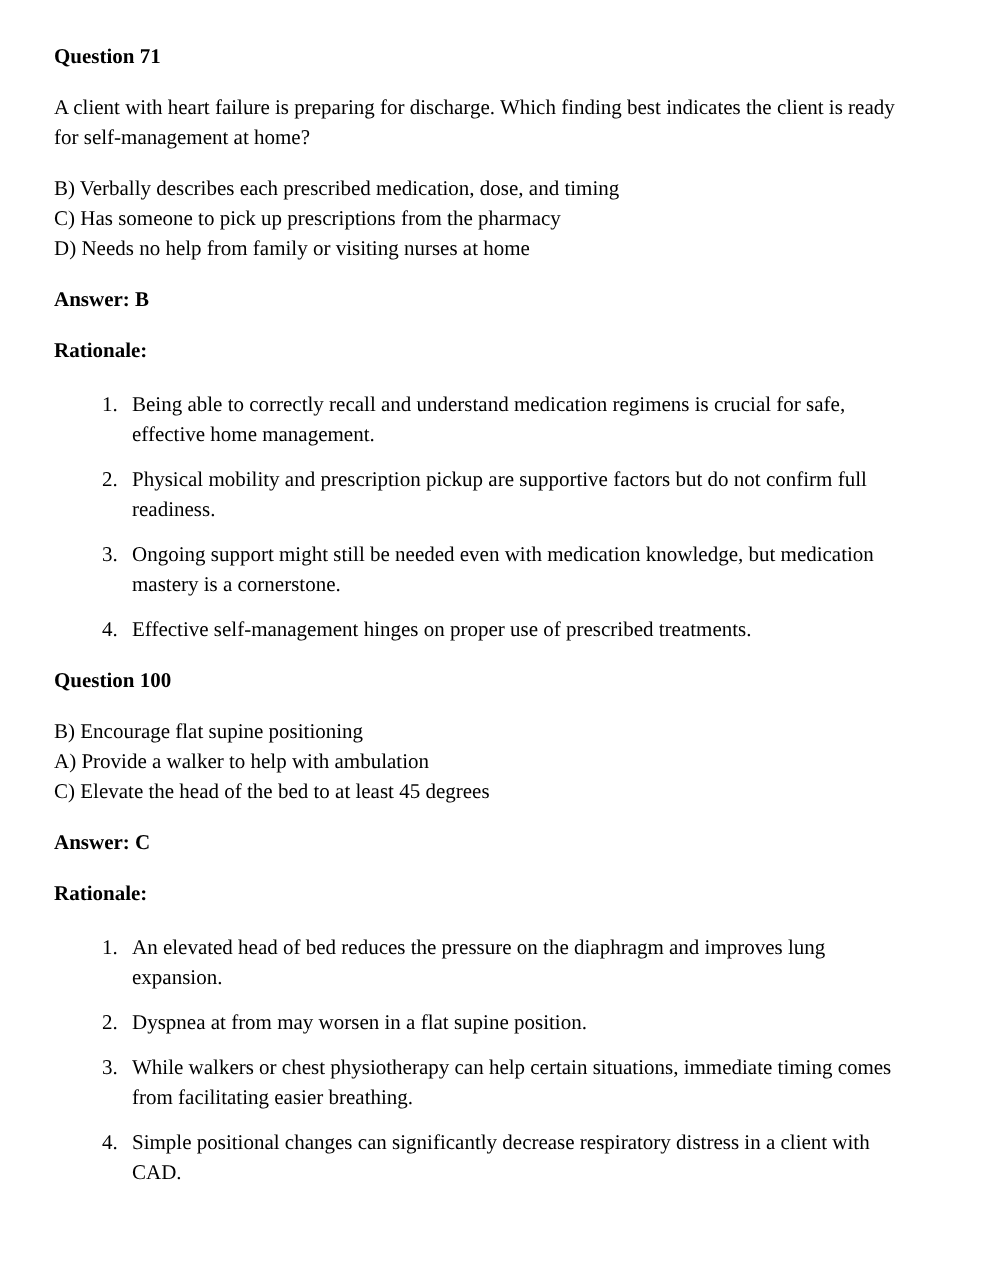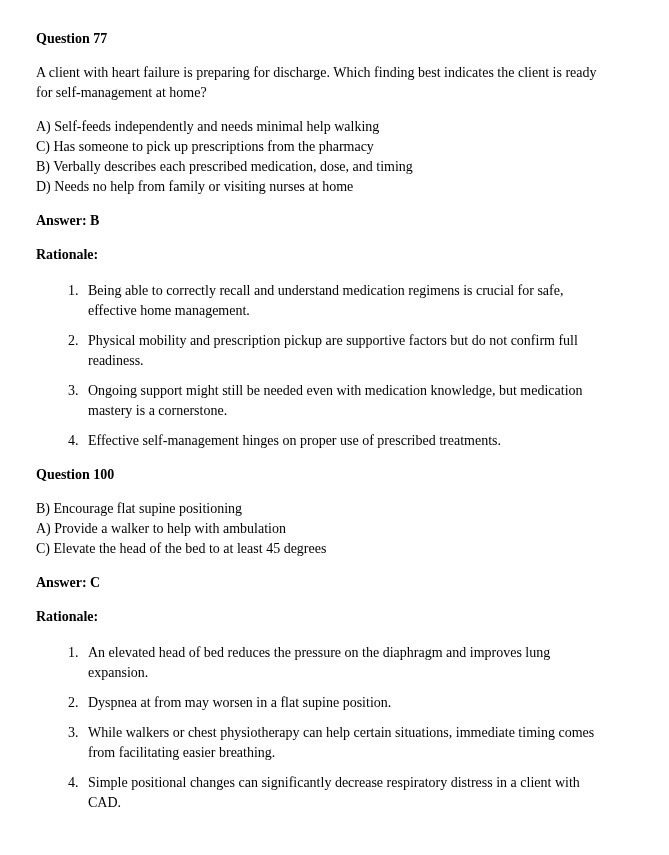--- a/index.html
+++ b/index.html
@@ -54,26 +54,25 @@
     margin-bottom: 0;
   }
   section.question-block { margin: 0; }
 </style>
 </head>
 <body>
 
 <div class="doc">
 
   <section class="question-block">
-    <h3 class="q-title">Question 77</h3>
+    <h3 class="q-title">Question 71</h3>
     <p class="stem">A client with heart failure is preparing for discharge. Which finding best indicates the client is ready for self-management at home?</p>
     <div class="options">
-      <div class="option-line">A) Self-feeds independently and needs minimal help walking</div>
+      <div class="option-line">B) Verbally describes each prescribed medication, dose, and timing</div>
       <div class="option-line">C) Has someone to pick up prescriptions from the pharmacy</div>
-      <div class="option-line">B) Verbally describes each prescribed medication, dose, and timing</div>
       <div class="option-line">D) Needs no help from family or visiting nurses at home</div>
     </div>
     <p class="answer-line">Answer: B</p>
     <p class="rationale-label">Rationale:</p>
     <ol class="rationale-list">
       <li>Being able to correctly recall and understand medication regimens is crucial for safe, effective home management.</li>
       <li>Physical mobility and prescription pickup are supportive factors but do not confirm full readiness.</li>
       <li>Ongoing support might still be needed even with medication knowledge, but medication mastery is a cornerstone.</li>
       <li>Effective self-management hinges on proper use of prescribed treatments.</li>
     </ol>

